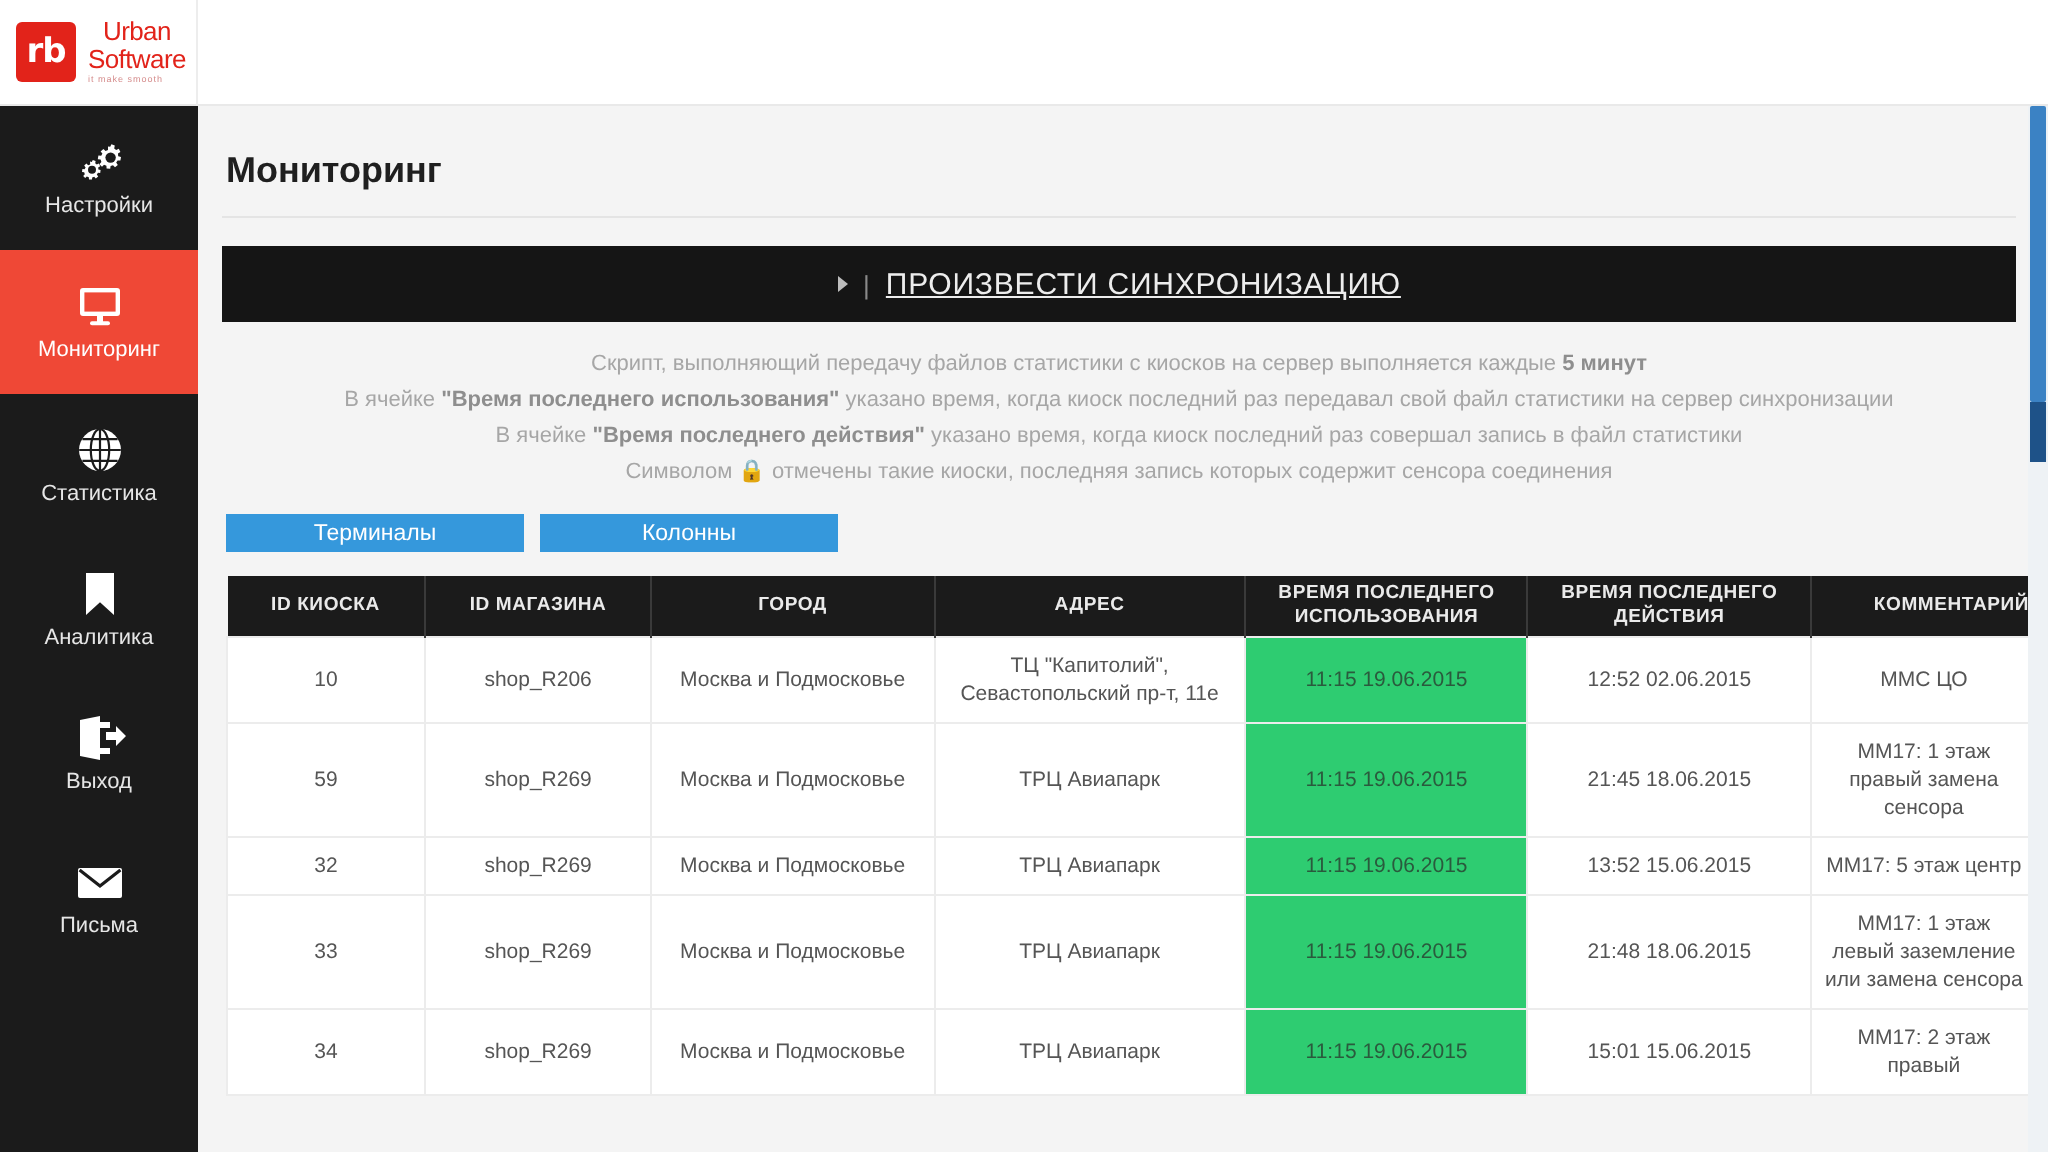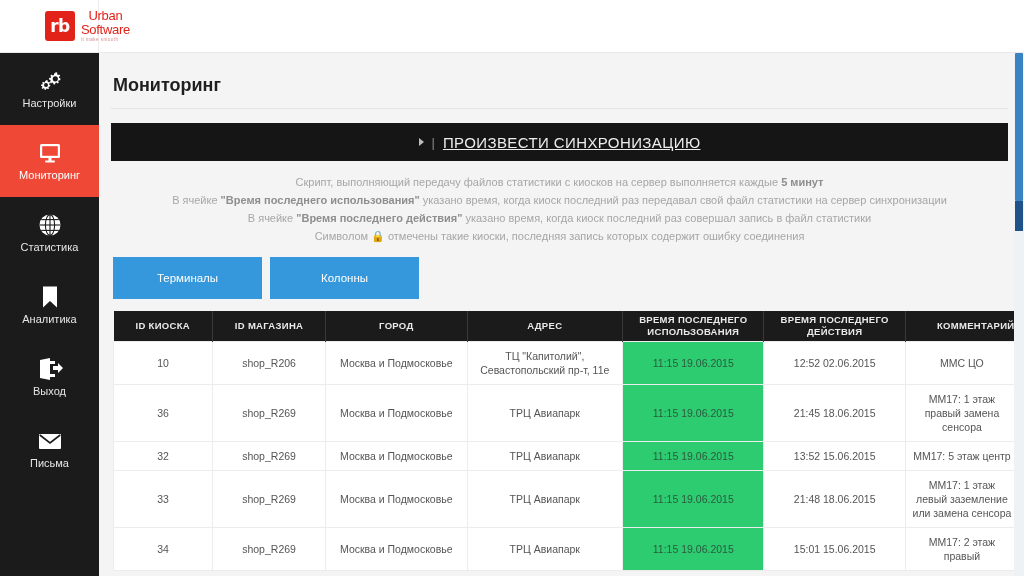--- a/index.html
+++ b/index.html
@@ -29,21 +29,20 @@
   }
   .logo-mark {
     width: 30px; height: 30px;
     background: #e2231a;
     border-radius: 3px;
     color: #fff;
     font-size: 17px; font-weight: bold;
     display: flex; align-items: center; justify-content: center;
     letter-spacing: -0.5px;
     font-family: "DejaVu Sans", sans-serif;
-    margin-left: 37px;
   }
   .logo-text { line-height: 1; }
   .logo-l1, .logo-l2 {
     color: #e2231a; font-weight: normal; font-size: 13px;
     letter-spacing: -0.3px; display: block; text-align: center;
   }
   .logo-l2 { margin-top: 1px; }
   .logo-tag {
     display: block; color: #d58c8c; font-size: 4.5px;
     letter-spacing: 0.5px; margin-top: 2px;
@@ -111,21 +110,21 @@
     white-space: nowrap;
   }
   .note-line b { color: #8e8e8e; }
   .lock-glyph { color: #8e8e8e; font-size: 11px; }
 
   .btn-row { display: flex; gap: 8px; padding: 12px 2px 0 2px; }
   .blue-btn {
     background: #3598dc;
     color: #ffffff;
     font-size: 11.5px;
-    width: 149px; height: 42px;
+    width: 149px; height: 19px;
     display: flex; align-items: center; justify-content: center;
     border: none; cursor: pointer;
   }
 
   
   .table-wrap { padding: 12px 2px 0 2px; }
   table.monitor { border-collapse: collapse; width: 906px; table-layout: fixed; }
   table.monitor thead th {
     background: #1b1b1b; color: #eaeaea;
     font-size: 9.5px; font-weight: bold; letter-spacing: 0.3px;
@@ -283,21 +282,21 @@
         <div class="note-line">
           <span>Скрипт, выполняющий передачу файлов статистики с киосков на сервер выполняется каждые </span><b>5 минут</b>
         </div>
         <div class="note-line">
           <span>В ячейке </span><b>"Время последнего использования"</b><span> указано время, когда киоск последний раз передавал свой файл статистики на сервер синхронизации</span>
         </div>
         <div class="note-line">
           <span>В ячейке </span><b>"Время последнего действия"</b><span> указано время, когда киоск последний раз совершал запись в файл статистики</span>
         </div>
         <div class="note-line">
-          <span>Символом </span><span class="lock-glyph">🔒</span><span> отмечены такие киоски, последняя запись которых содержит ошибку соединения</span>
+          <span>Символом </span><span class="lock-glyph">🔒</span><span> отмечены такие киоски, последняя запись которых содержит сенсора соединения</span>
         </div>
       </div>
 
       <div class="btn-row">
         <button class="blue-btn">Терминалы</button>
         <button class="blue-btn">Колонны</button>
       </div>
 
       <div class="table-wrap">
         <table class="monitor">
@@ -316,21 +315,21 @@
               <tr>
                 <td class="c-id">10</td>
                 <td class="c-shop">shop_R206</td>
                 <td class="c-city">Москва и Подмосковье</td>
                 <td class="c-addr">ТЦ "Капитолий", Севастопольский пр-т, 11е</td>
                 <td class="c-use green">11:15 19.06.2015</td>
                 <td class="c-act">12:52 02.06.2015</td>
                 <td class="c-com">ММС ЦО</td>
               </tr>
               <tr>
-                <td class="c-id">36</td>
+                <td class="c-id">59</td>
                 <td class="c-shop">shop_R269</td>
                 <td class="c-city">Москва и Подмосковье</td>
                 <td class="c-addr">ТРЦ Авиапарк</td>
                 <td class="c-use green">11:15 19.06.2015</td>
                 <td class="c-act">21:45 18.06.2015</td>
                 <td class="c-com">ММ17: 1 этаж правый замена сенсора</td>
               </tr>
               <tr>
                 <td class="c-id">32</td>
                 <td class="c-shop">shop_R269</td>

